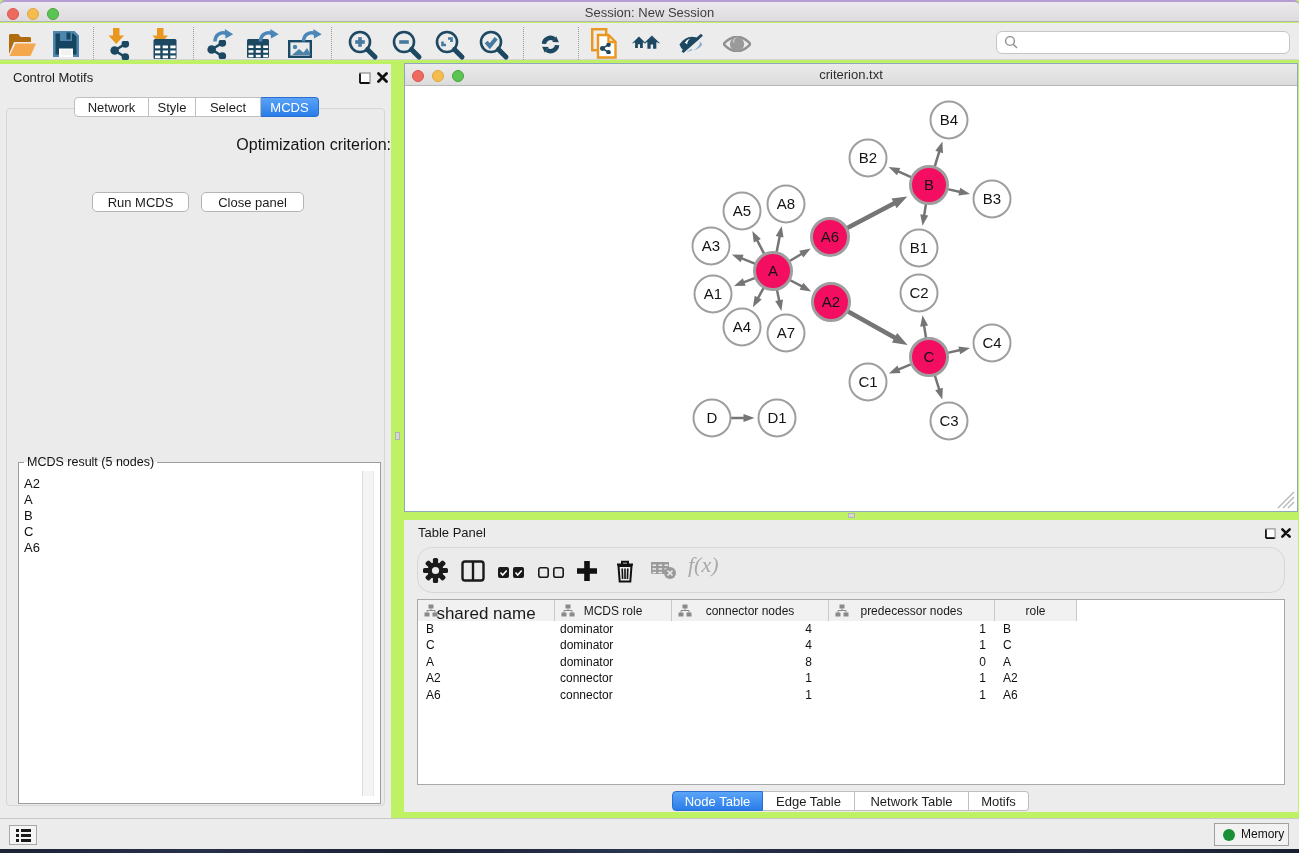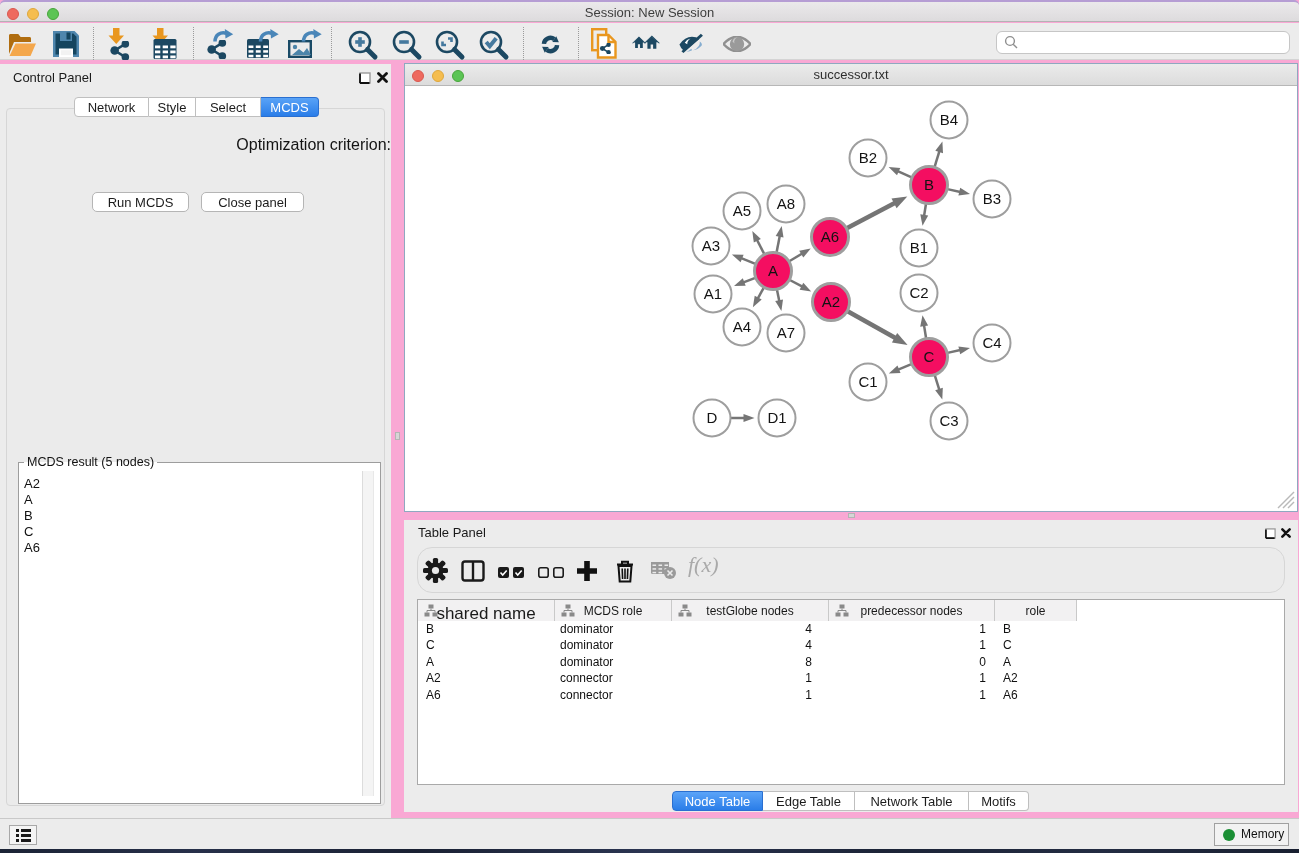--- a/index.html
+++ b/index.html
@@ -1,16 +1,16 @@
 <!DOCTYPE html>
 <html><head><meta charset="utf-8"><style>
 *{margin:0;padding:0;box-sizing:border-box}
 html,body{width:1299px;height:853px;overflow:hidden}
 body{font-family:"Liberation Sans",sans-serif;background:#c2a8dd}
-.app{position:absolute;left:0;top:0;width:1299px;height:853px;background:#f9a8d4;}
+.app{position:absolute;left:0;top:0;width:1299px;height:853px;background:#bef264;}
 .titlebar{position:absolute;left:0;top:0;width:1299px;height:22px;
  background:linear-gradient(#ebe9eb,#dddbdd);border-top:2px solid #b69dd4;border-bottom:1px solid #b4b2b4;
  border-radius:5px 5px 0 0;}
 .tl{position:absolute;top:6px;width:12px;height:12px;border-radius:50%}
 .tl.r{left:7px;background:#ee6a5f;border:1px solid #d95950}
 .tl.y{left:27px;background:#f5bd4f;border:1px solid #dfa73c}
 .tl.g{left:47px;background:#5cc455;border:1px solid #48a53c}
 .wtitle{position:absolute;top:3px;width:100%;text-align:center;font-size:13px;color:#3e3e3e}
 .toolbar{position:absolute;left:0;top:23px;width:1299px;height:37px;background:#ececec;border-bottom:1px solid #d4d4d4}
 .tsep{position:absolute;top:4px;height:33px;width:0;border-left:1px dotted #9a9a9a}
@@ -189,21 +189,21 @@
         </svg></div>
       <div class="search">
         <svg width="15" height="15" viewBox="0 0 15 15">
           <circle cx="6" cy="6" r="4.4" fill="none" stroke="#8f8f8f" stroke-width="1.4"></circle>
           <line x1="9.2" y1="9.2" x2="13" y2="13" stroke="#8f8f8f" stroke-width="1.4"></line>
         </svg>
       </div>
     </div>
 
 <div style="position:absolute;left:0;top:64px;width:391px;height:754px;background:#ececec">
- <div style="position:absolute;left:13px;top:6px;font-size:13px;color:#1a1a1a">Control Panel</div>
+ <div style="position:absolute;left:13px;top:6px;font-size:13px;color:#1a1a1a">Control Motifs</div>
  <svg style="position:absolute;left:359px;top:8px" width="12" height="12" viewBox="0 0 12 12">
         <rect x="1" y="1" width="10" height="10" fill="#fff" stroke="#9a9a9a" stroke-width="1.4"></rect>
         <path d="M1 11 V1.5 M1 11 H10.5" fill="none" stroke="#111" stroke-width="1.8"></path>
       </svg>
  <svg style="position:absolute;left:377px;top:8px" width="11" height="11" viewBox="0 0 11 11">
         <path d="M1.5 1.5 L9.5 9.5 M9.5 1.5 L1.5 9.5" stroke="#111" stroke-width="2.8" stroke-linecap="round"></path>
       </svg>
  <div style="position:absolute;left:6px;top:44px;width:379px;height:698px;background:#ebebeb;border:1px solid #d6d6d6;border-radius:4px"></div>
  <div style="position:absolute;left:74px;top:33px;height:20px;display:flex;font-size:13px;text-align:center;line-height:20px;color:#1c1c1c">
    <div style="width:75px;background:#fff;border:1px solid #bfbfbf;border-radius:4px 0 0 4px">Network</div>
@@ -219,21 +219,21 @@
    <div style="position:absolute;right:6px;top:8px;width:12px;height:325px;background:#f4f4f4;border-left:1px solid #dcdcdc;border-right:1px solid #e8e8e8"></div>
    <div style="position:absolute;left:5px;top:-8px;font-size:12.5px;color:#111;background:linear-gradient(#ebebeb 50%,#ffffff 50%);padding:0 3px">MCDS result (5 nodes)</div>
  </div>
 </div>
 
 <div style="position:absolute;left:404px;top:63px;width:894px;height:449px;background:#fff;border:1px solid #8fa8c0">
  <div style="position:absolute;left:0;top:0;width:892px;height:22px;background:linear-gradient(#ebebeb,#dcdcdc);border-bottom:1px solid #b7b7b7">
   <div class="tl r" style="left:7px"></div>
         <div class="tl y" style="left:27px"></div>
         <div class="tl g" style="left:47px"></div>
-  <div class="wtitle" style="color:#2e2e2e">successor.txt</div>
+  <div class="wtitle" style="color:#2e2e2e">criterion.txt</div>
  </div>
  <svg width="892" height="425" viewBox="405 86 892 425" style="position:absolute;left:1px;top:23px" font-family="Liberation Sans,sans-serif">
         <line x1="754.3" y1="276.8" x2="741.2" y2="281.8" stroke="#757575" stroke-width="2.5"></line>
         <polygon points="733.0,284.9 741.8,277.3 744.7,284.7" fill="#757575"></polygon>
         <line x1="788.8" y1="279.0" x2="802.4" y2="286.2" stroke="#757575" stroke-width="2.5"></line>
         <polygon points="810.2,290.4 798.6,288.7 802.3,281.7" fill="#757575"></polygon>
         <line x1="754.4" y1="262.9" x2="739.0" y2="256.7" stroke="#757575" stroke-width="2.5"></line>
         <polygon points="730.9,253.4 742.6,253.8 739.6,261.2" fill="#757575"></polygon>
         <line x1="762.8" y1="286.6" x2="756.2" y2="298.6" stroke="#757575" stroke-width="2.5"></line>
         <polygon points="751.9,306.3 753.7,294.8 760.7,298.6" fill="#757575"></polygon>
@@ -419,21 +419,21 @@
         </div>
         <div style="position:absolute;left:254px;top:0;width:157px;height:21px;border-right:1px solid #c9c9c9;background:#f2f1f2">
           <svg style="position:absolute;left:6px;top:4px" width="14" height="13" viewBox="0 0 14 13">
             <g fill="#8a8a8a">
               <rect x="4.5" y="0.5" width="5" height="4"></rect>
               <rect x="0.5" y="8.5" width="5" height="4"></rect>
               <rect x="8.5" y="8.5" width="5" height="4"></rect>
             </g>
             <path d="M7 4.5 v2 M3 8.5 v-2 h8 v2" fill="none" stroke="#8a8a8a" stroke-width="1"></path>
           </svg>
-          <div style="position:absolute;left:0;top:4px;width:100%;text-align:center;font-size:12px;color:#1a1a1a">testGlobe nodes</div>
+          <div style="position:absolute;left:0;top:4px;width:100%;text-align:center;font-size:12px;color:#1a1a1a">connector nodes</div>
         </div>
         <div style="position:absolute;left:411px;top:0;width:166px;height:21px;border-right:1px solid #c9c9c9;background:#f2f1f2">
           <svg style="position:absolute;left:6px;top:4px" width="14" height="13" viewBox="0 0 14 13">
             <g fill="#8a8a8a">
               <rect x="4.5" y="0.5" width="5" height="4"></rect>
               <rect x="0.5" y="8.5" width="5" height="4"></rect>
               <rect x="8.5" y="8.5" width="5" height="4"></rect>
             </g>
             <path d="M7 4.5 v2 M3 8.5 v-2 h8 v2" fill="none" stroke="#8a8a8a" stroke-width="1"></path>
           </svg>

